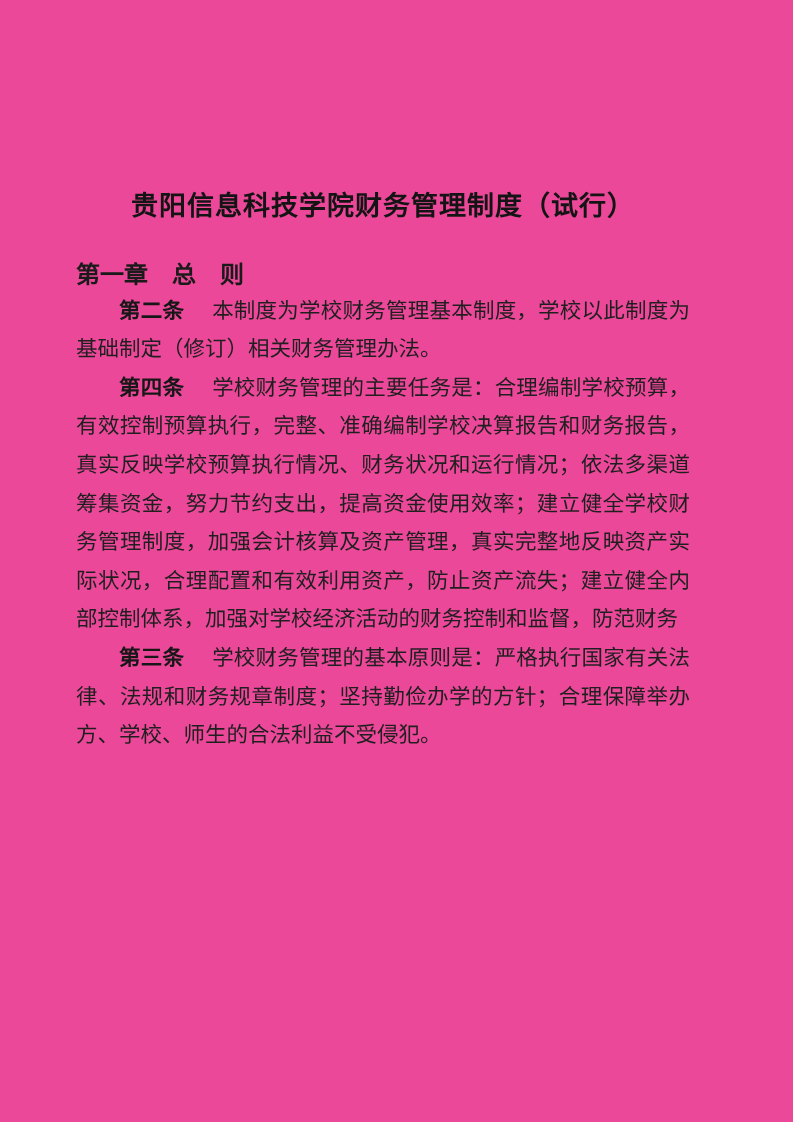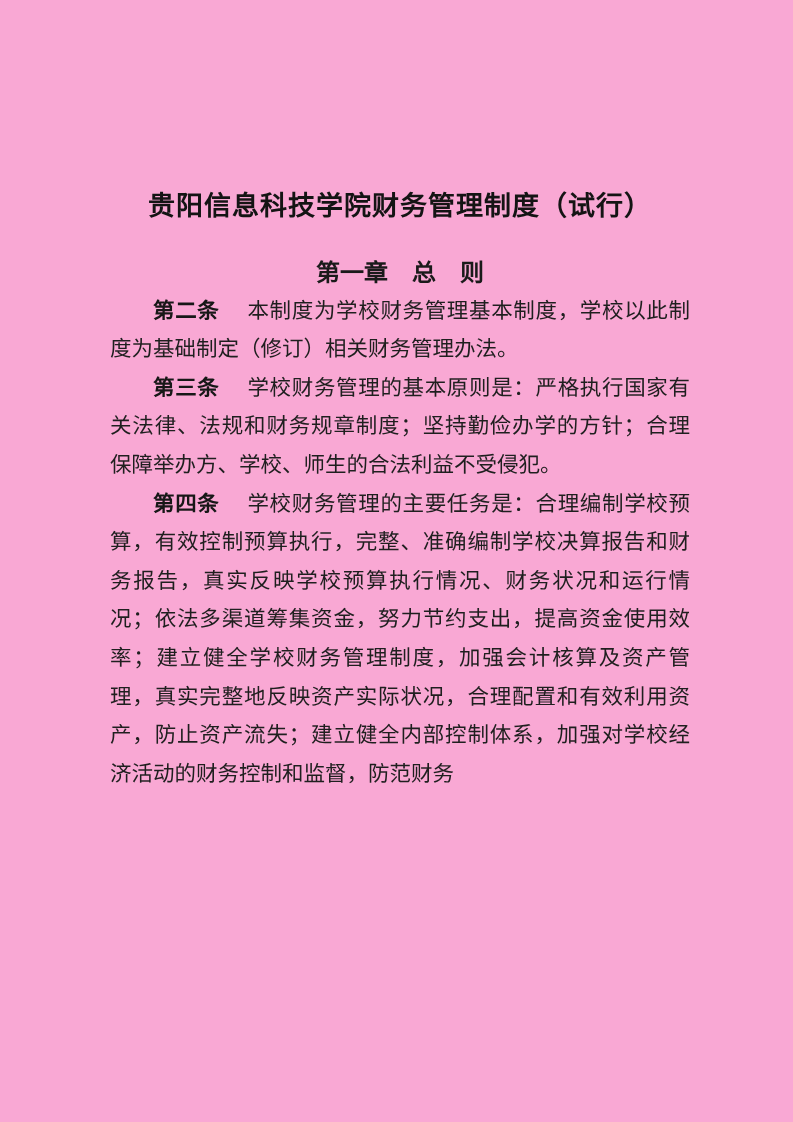--- a/index.html
+++ b/index.html
@@ -5,42 +5,41 @@
   html, body {
     margin: 0;
     padding: 0;
     background: #e8e8e8;
   }
   .page {
     position: relative;
     width: 793px;
     height: 1122px;
     margin: 0 auto;
-    background: #f9a8d4;
+    background: #ec4899;
     overflow: hidden;
     box-sizing: border-box;
-    padding: 186px 103px 0 110px;
+    padding: 186px 103px 0 76px;
     color: #1f1f1f;
   }
   .doc-title {
     font-family: "Liberation Serif", "DejaVu Serif", serif;
     font-size: 27px;
     font-weight: 700;
     letter-spacing: 1px;
     text-align: center;
     line-height: 1.55;
     margin: 0;
     color: #141414;
     white-space: nowrap;
   }
   .chapter-heading {
-    font-family: Liberation Mono, monospace;
+    font-family: Liberation Serif, serif;
     font-size: 24px;
     font-weight: 700;
-    text-align: center;
     line-height: 1.2;
     margin: 33px 0 2px 0;
     color: #1a1a1a;
   }
   .doc-body {
     font-family: "Liberation Serif", "DejaVu Serif", serif;
     font-size: 21.5px;
     line-height: 38.6px;
     text-align: justify;
     text-justify: inter-ideograph;
@@ -65,21 +64,21 @@
   <h2 class="chapter-heading">第一章　总　则</h2>
 
   <div class="doc-body">
 
 
     <p class="article">
       <span class="article-label">第二条</span><span>本制度为学校财务管理基本制度，学校以此制度为基础制定（修订）相关财务管理办法。</span>
     </p>
 
     <p class="article">
-      <span class="article-label">第三条</span><span>学校财务管理的基本原则是：严格执行国家有关法律、法规和财务规章制度；坚持勤俭办学的方针；合理保障举办方、学校、师生的合法利益不受侵犯。</span>
+      <span class="article-label">第四条</span><span>学校财务管理的主要任务是：合理编制学校预算，有效控制预算执行，完整、准确编制学校决算报告和财务报告，真实反映学校预算执行情况、财务状况和运行情况；依法多渠道筹集资金，努力节约支出，提高资金使用效率；建立健全学校财务管理制度，加强会计核算及资产管理，真实完整地反映资产实际状况，合理配置和有效利用资产，防止资产流失；建立健全内部控制体系，加强对学校经济活动的财务控制和监督，防范财务</span>
     </p>
 
     <p class="article">
-      <span class="article-label">第四条</span><span>学校财务管理的主要任务是：合理编制学校预算，有效控制预算执行，完整、准确编制学校决算报告和财务报告，真实反映学校预算执行情况、财务状况和运行情况；依法多渠道筹集资金，努力节约支出，提高资金使用效率；建立健全学校财务管理制度，加强会计核算及资产管理，真实完整地反映资产实际状况，合理配置和有效利用资产，防止资产流失；建立健全内部控制体系，加强对学校经济活动的财务控制和监督，防范财务</span>
+      <span class="article-label">第三条</span><span>学校财务管理的基本原则是：严格执行国家有关法律、法规和财务规章制度；坚持勤俭办学的方针；合理保障举办方、学校、师生的合法利益不受侵犯。</span>
     </p>
 
   </div>
 </div>
 
 </body></html>

